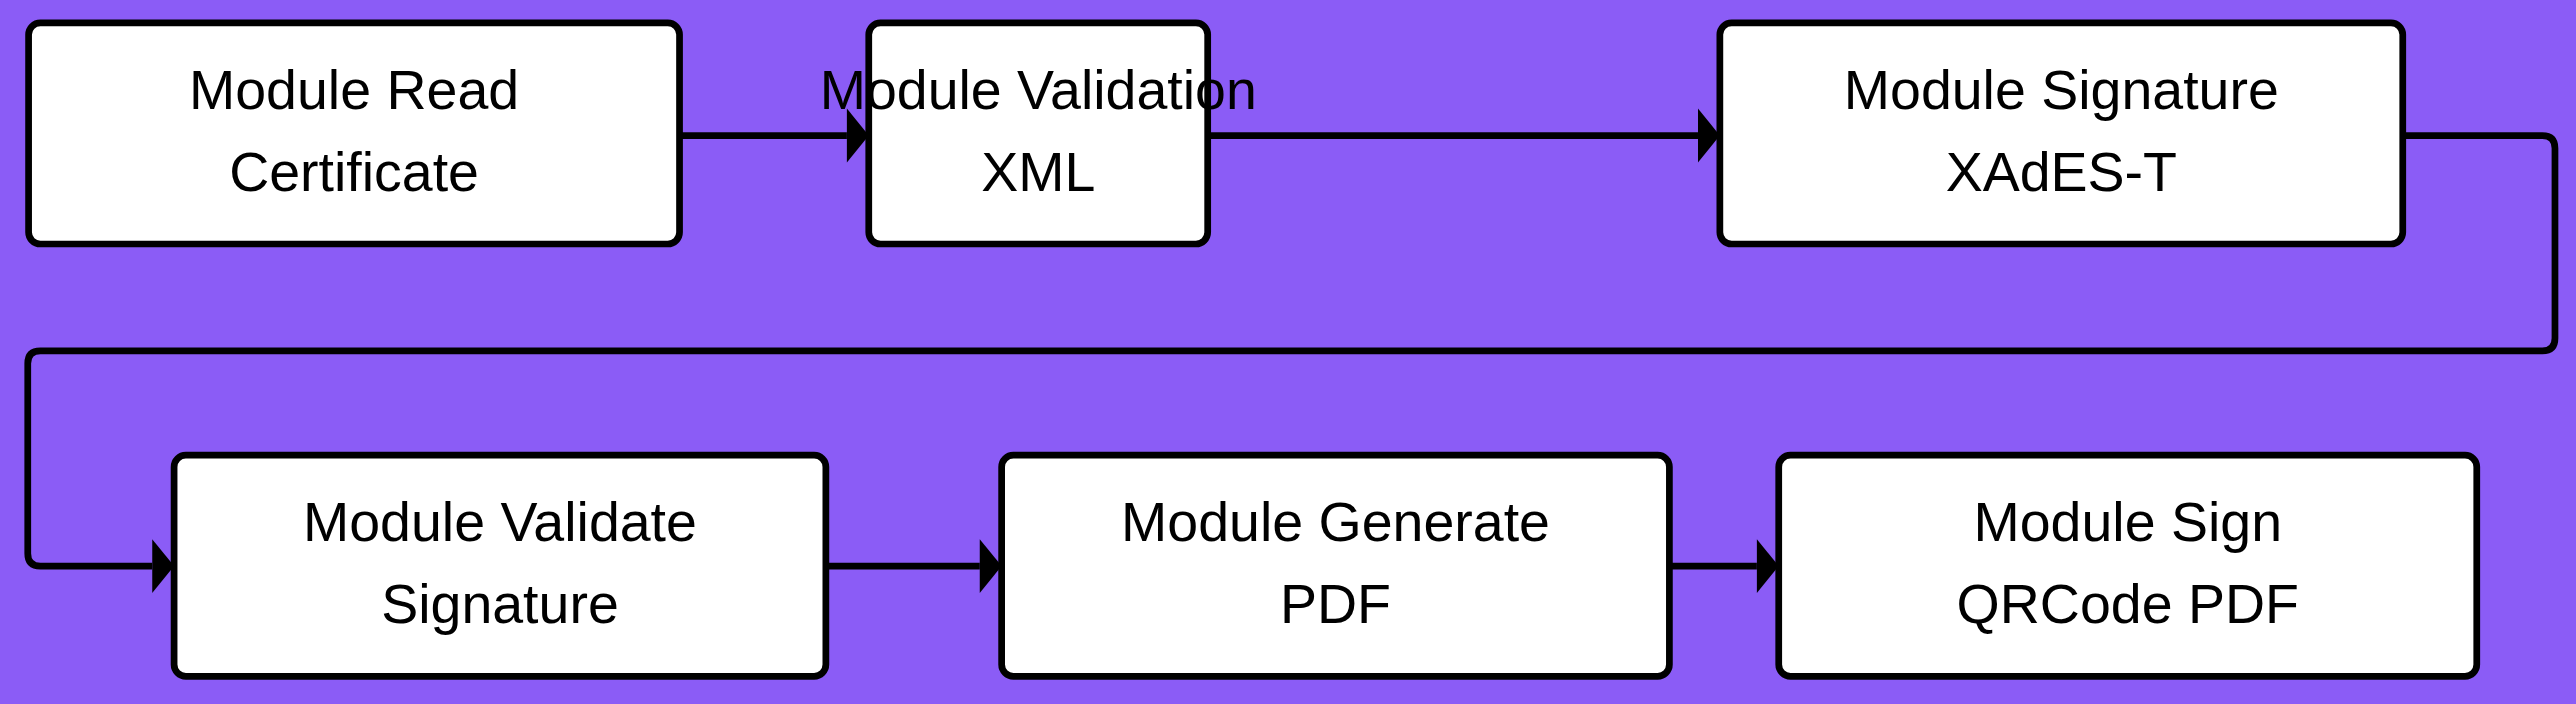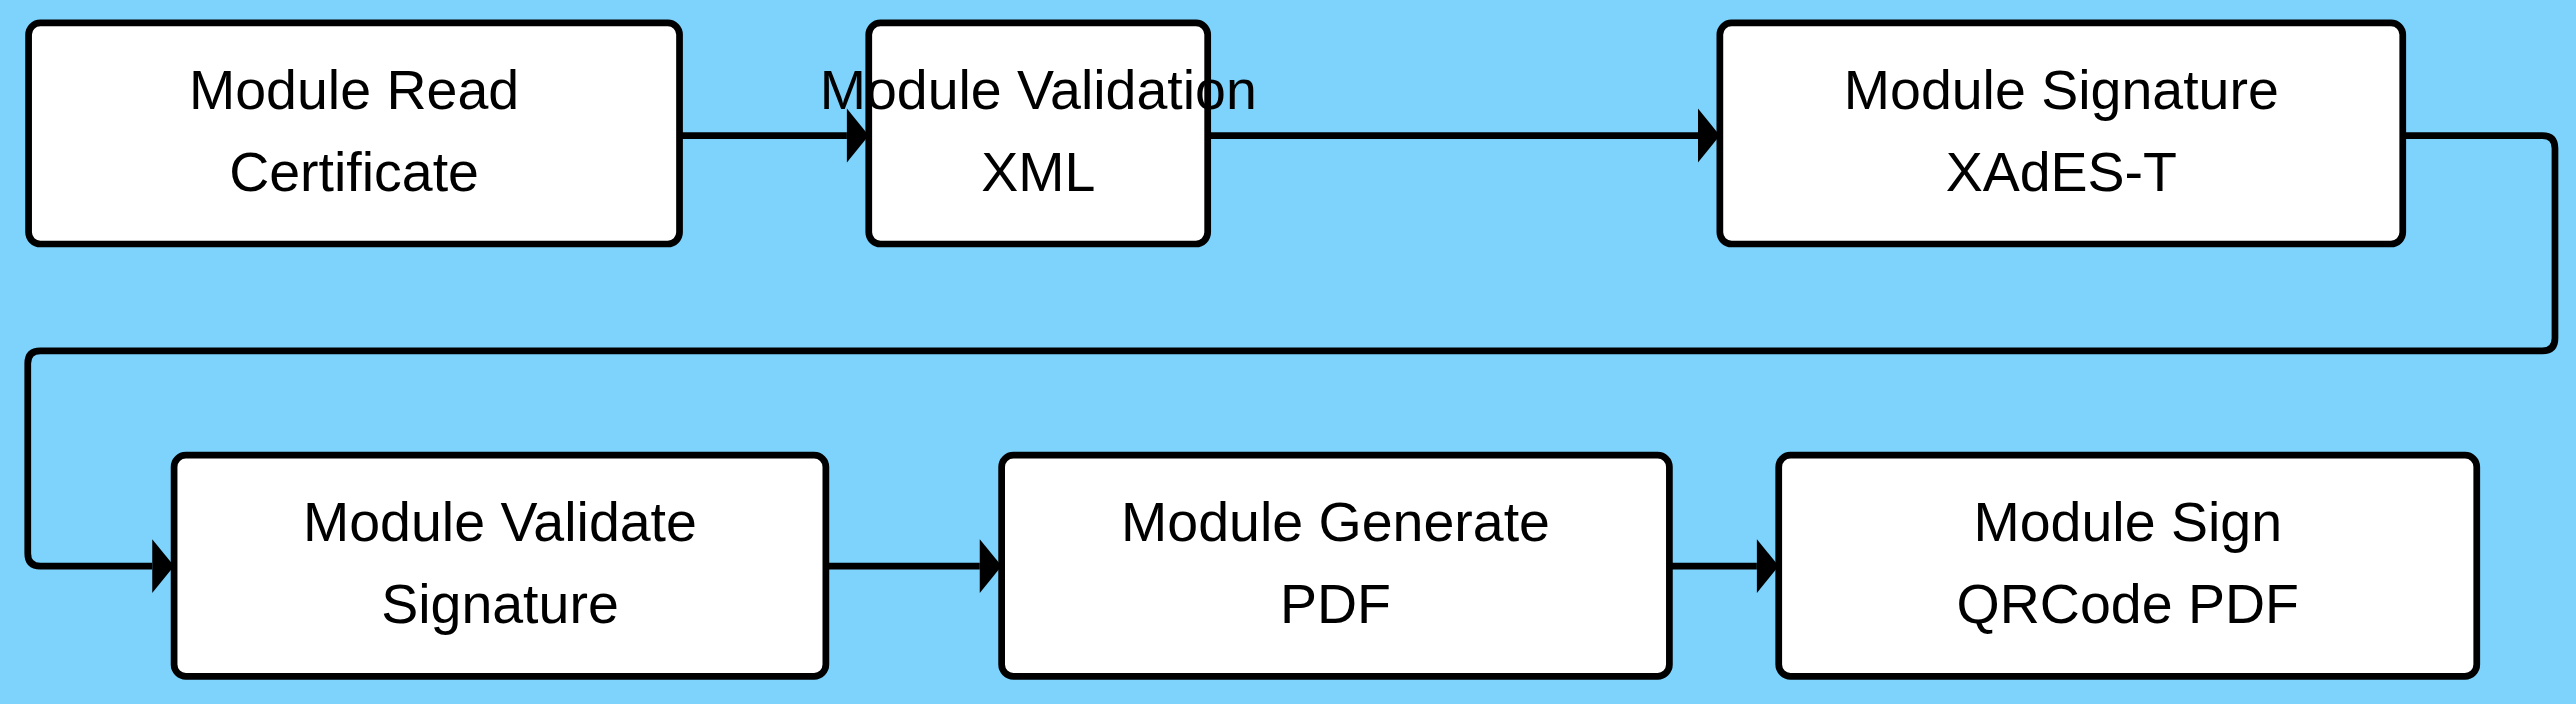--- a/index.html
+++ b/index.html
@@ -7,21 +7,21 @@
     padding: 0;
     background: #ffffff;
   }
   body {
     font-family: "Liberation Sans", sans-serif;
   }
   #canvas {
     position: relative;
     width: 2576px;
     height: 705px;
-    background: #7dd3fc;
+    background: #8b5cf6;
     overflow: hidden;
   }
   #flow-svg {
     position: absolute;
     left: 0;
     top: 0;
     width: 2576px;
     height: 705px;
   }
   .node-box {

